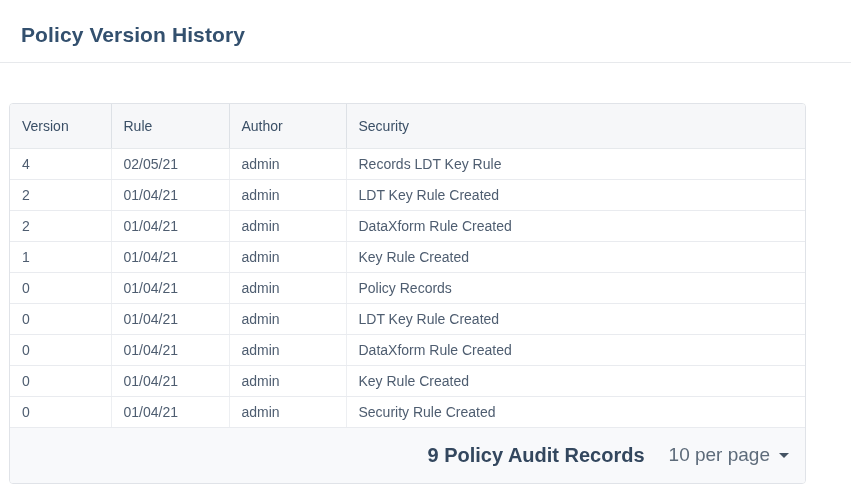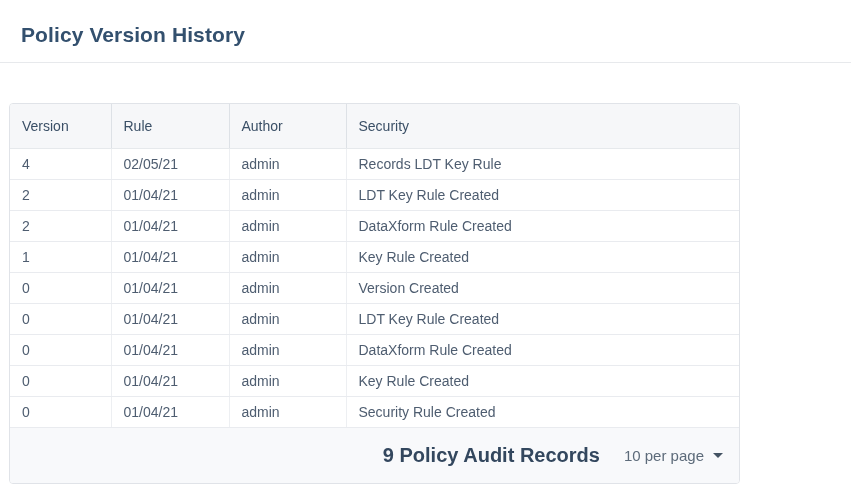--- a/index.html
+++ b/index.html
@@ -23,21 +23,21 @@
     color: #33506e;
     letter-spacing: 0.1px;
   }
   .title-divider {
     border: none;
     border-top: 1px solid #e7e9ec;
     margin: 9px 0 0 0;
   }
   .card {
     margin: 40px 9px 0 9px;
-    width: 731px;
+    width: 797px;
     border: 1px solid #e0e3e8;
     border-radius: 4px;
     background: #ffffff;
     overflow: hidden;
   }
   table {
     width: 100%;
     border-collapse: collapse;
     table-layout: fixed;
   }
@@ -82,21 +82,21 @@
     font-weight: 700;
     color: #33475e;
   }
   .page-size {
     display: flex;
     align-items: center;
     margin-left: 24px;
     cursor: pointer;
   }
   .page-size-label {
-    font-size: 15px;
+    font-size: 19px;
     color: #5d6b7a;
   }
   .caret {
     display: inline-block;
     width: 0;
     height: 0;
     margin-left: 9px;
     border-left: 5px solid transparent;
     border-right: 5px solid transparent;
     border-top: 5px solid #445363;
@@ -148,21 +148,21 @@
         <tr>
           <td>1</td>
           <td>01/04/21</td>
           <td>admin</td>
           <td>Key Rule Created</td>
         </tr>
         <tr>
           <td>0</td>
           <td>01/04/21</td>
           <td>admin</td>
-          <td>Version Created</td>
+          <td>Policy Records</td>
         </tr>
         <tr>
           <td>0</td>
           <td>01/04/21</td>
           <td>admin</td>
           <td>LDT Key Rule Created</td>
         </tr>
         <tr>
           <td>0</td>
           <td>01/04/21</td>

